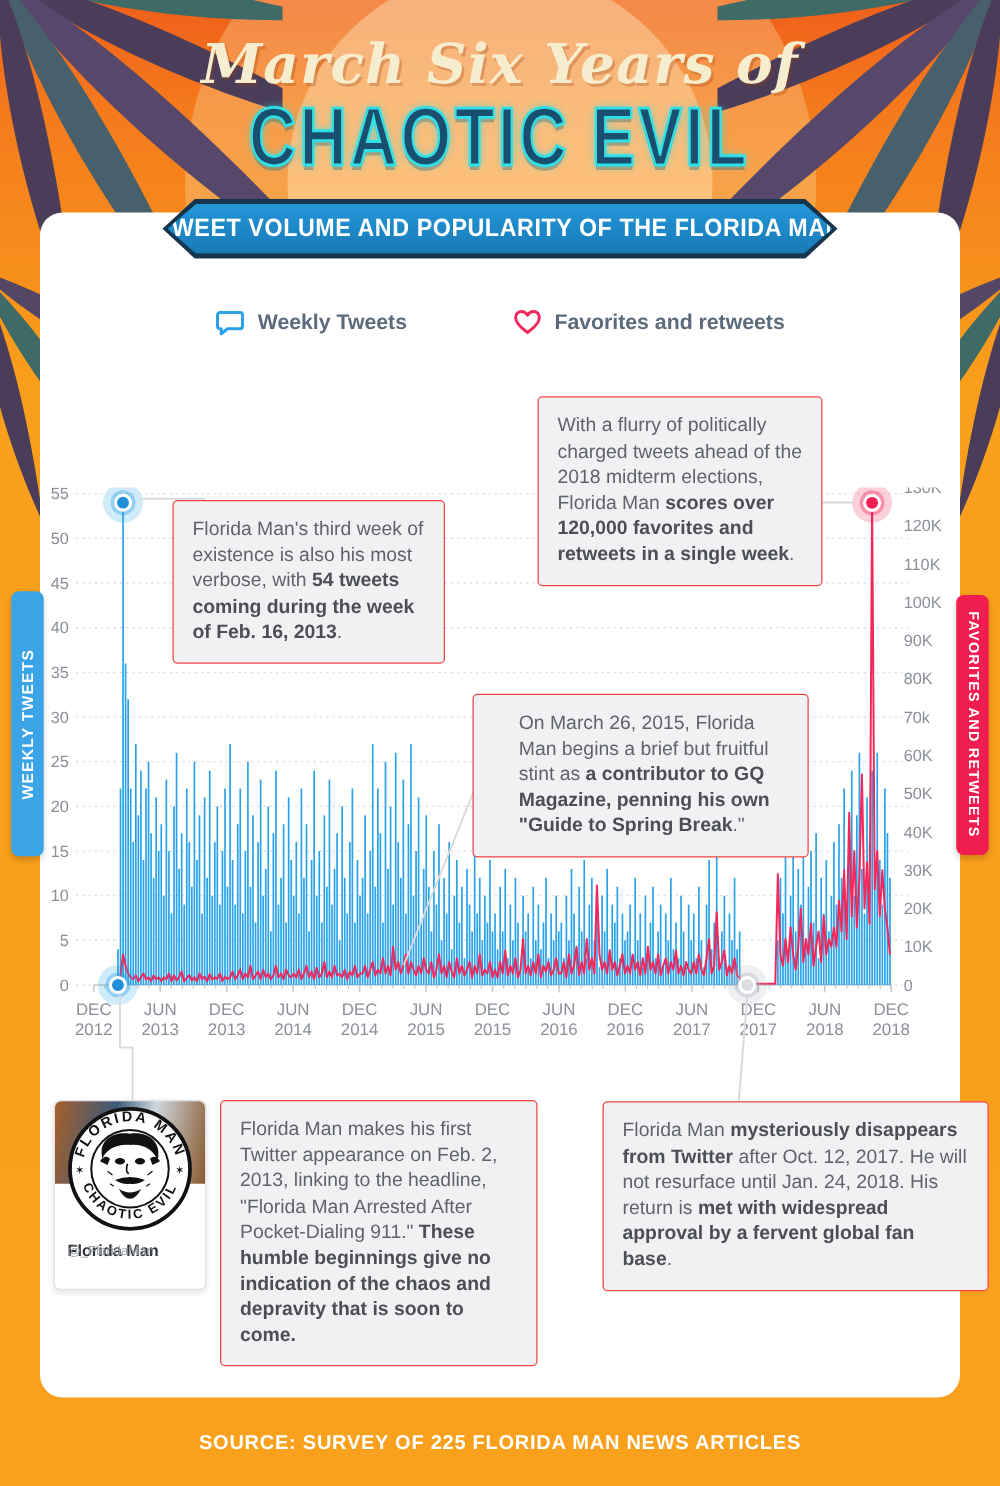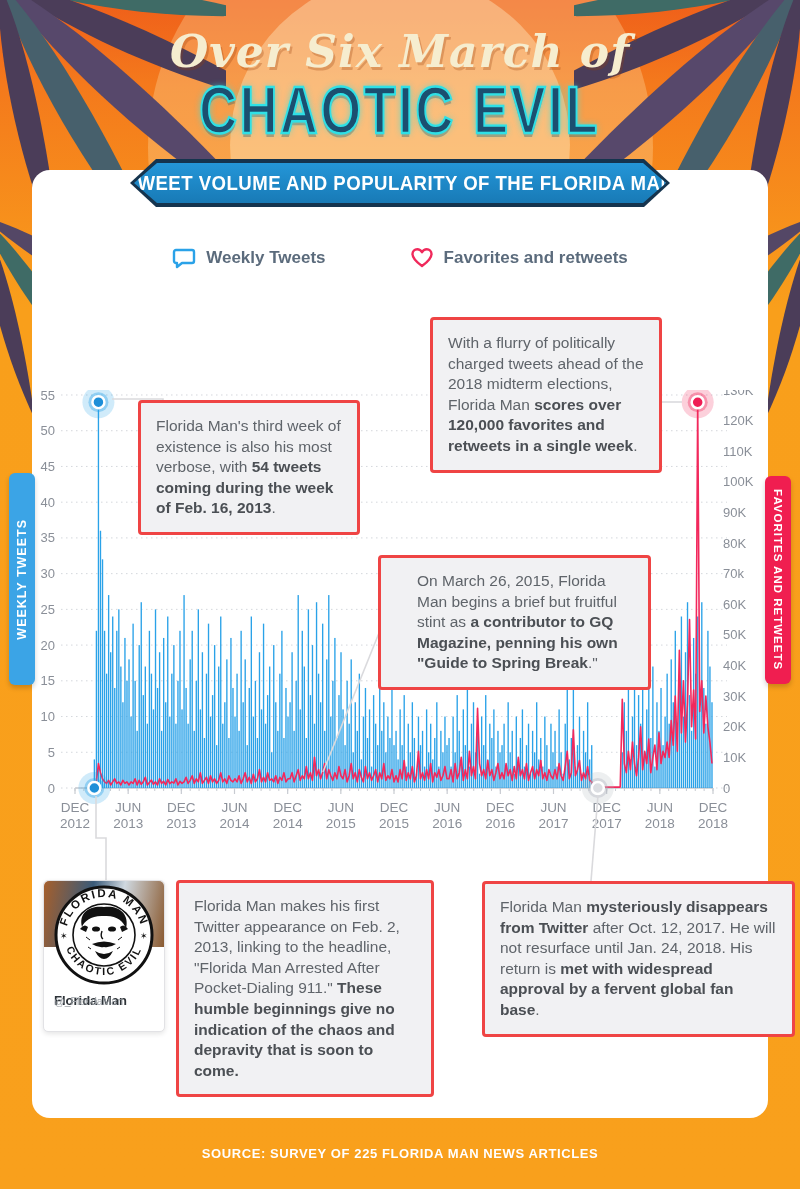--- a/index.html
+++ b/index.html
@@ -36,37 +36,37 @@
   .axis-tab{position:absolute;z-index:5;color:#fff;font-weight:700;font-size:12.5px;
     letter-spacing:1px;display:flex;align-items:center;justify-content:center;border-radius:6px;}
   .tab-left{left:9px;top:473px;width:26px;height:212px;background:#3ba4e6;
     box-shadow:0 3px 5px rgba(0,0,0,.18);}
   .tab-left span{writing-mode:vertical-rl;transform:rotate(180deg);}
   .tab-right{left:765px;top:476px;width:26px;height:208px;background:#f01e50;
     box-shadow:0 3px 5px rgba(0,0,0,.18);}
   .tab-right span{writing-mode:vertical-rl;font-size:11.5px;}
   .chart-svg{position:absolute;left:40px;top:390px;z-index:4;}
   .overlay-svg{position:absolute;left:0;top:0;z-index:5;pointer-events:none;}
-  .ann{position:absolute;z-index:6;background:#f1f1f3;border:3px solid #ef4444;border-radius:4px;
+  .ann{position:absolute;z-index:6;background:#f1f1f3;border:1px solid #ef4444;border-radius:4px;
     padding:13px 15px;font-size:15.5px;line-height:1.33;color:#5f646a;}
   .ann b{color:#4b4f54;}
   .ann1{left:138px;top:400px;width:186px;}
   .ann2{left:430px;top:317px;width:196px;}
   .ann3{left:378px;top:555px;width:216px;padding-left:36px;}
   .ann4{left:176px;top:880px;width:222px;}
   .ann5{left:440px;top:881px;width:277px;margin-left:42px;}
   .card{position:absolute;left:43px;top:880px;width:120px;height:150px;background:#fff;z-index:6;
     border:1px solid #e2e2e5;border-radius:5px;box-shadow:0 2px 5px rgba(0,0,0,.10);overflow:visible;}
   .card-header{position:absolute;left:0;top:0;width:100%;height:66px;border-radius:5px 5px 0 0;
     background:linear-gradient(100deg,#a65f2c 0%,#3a5a78 38%,#cfd8e0 62%,#8a5a30 100%);}
   .card-logo{position:absolute;left:50%;top:54px;transform:translate(-50%,-50%);z-index:2;}
   .card-name{position:absolute;left:10px;top:112px;font-size:13px;font-weight:700;color:#2e3338;}
   .card-handle{position:absolute;left:10px;top:114px;font-size:10.5px;color:#9aa0a6;}
   .footer{position:absolute;left:0;top:1146px;width:100%;text-align:center;z-index:3;
-    color:#fff;font-weight:700;font-size:13px;letter-spacing:.6px;}
+    color:#fff;font-weight:700;font-size:16px;letter-spacing:.6px;}
 </style>
 </head>
 <body>
 
 <div class="sun sun-outer"></div>
 <div class="sun sun-inner"></div>
 
 <svg class="palm palm-left" width="240" height="480" viewBox="0 0 240 480">
   <defs>
       <path id="lf" d="M0,0 C12,-45 18,-120 5,-200 C-6,-125 -10,-50 0,0 Z"></path>
@@ -92,21 +92,21 @@
     <use href="#lf" fill="#47606c" transform="rotate(148) scale(1.7)"></use>
     <use href="#lf" fill="#4b3d59" transform="rotate(166) scale(1.45)"></use>
   </g>
   <g transform="translate(-4,228)">
     <use href="#lf" fill="#544766" transform="rotate(118) scale(1.25)"></use>
     <use href="#lf" fill="#3f6b66" transform="rotate(143) scale(1.15)"></use>
     <use href="#lf" fill="#4b3d59" transform="rotate(164) scale(1.05)"></use>
   </g>
 </svg>
 
-<div class="script-title">Over Six March of</div>
+<div class="script-title">March Six Years of</div>
 <div class="main-title"><span>CHAOTIC EVIL</span></div>
 <div class="banner">
   <div class="banner-in">
       <span>TWEET VOLUME AND POPULARITY OF THE FLORIDA MAN</span>
     </div>
 </div>
 
 <div class="panel"></div>
 
 <div class="legend">

